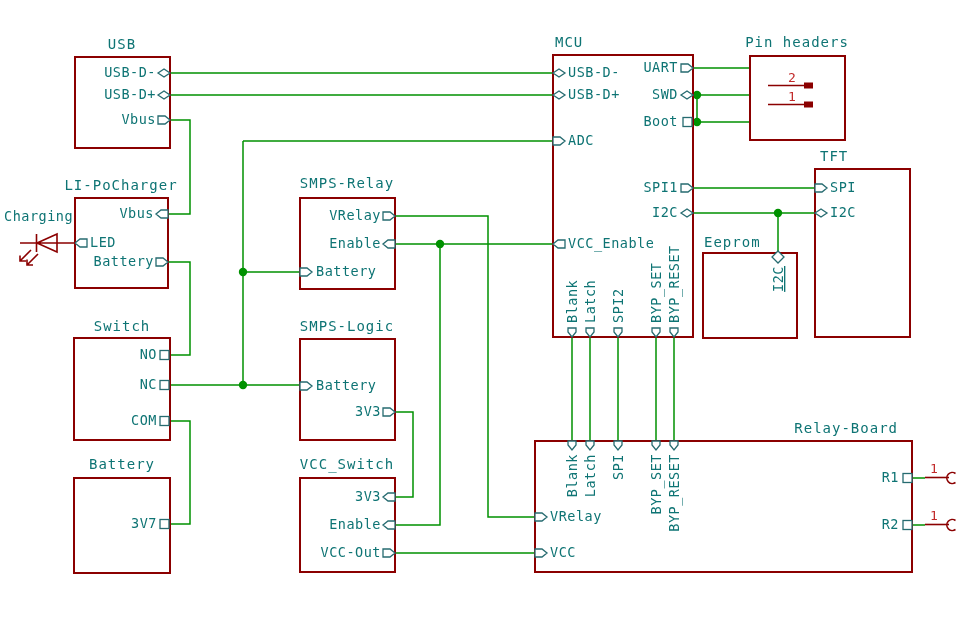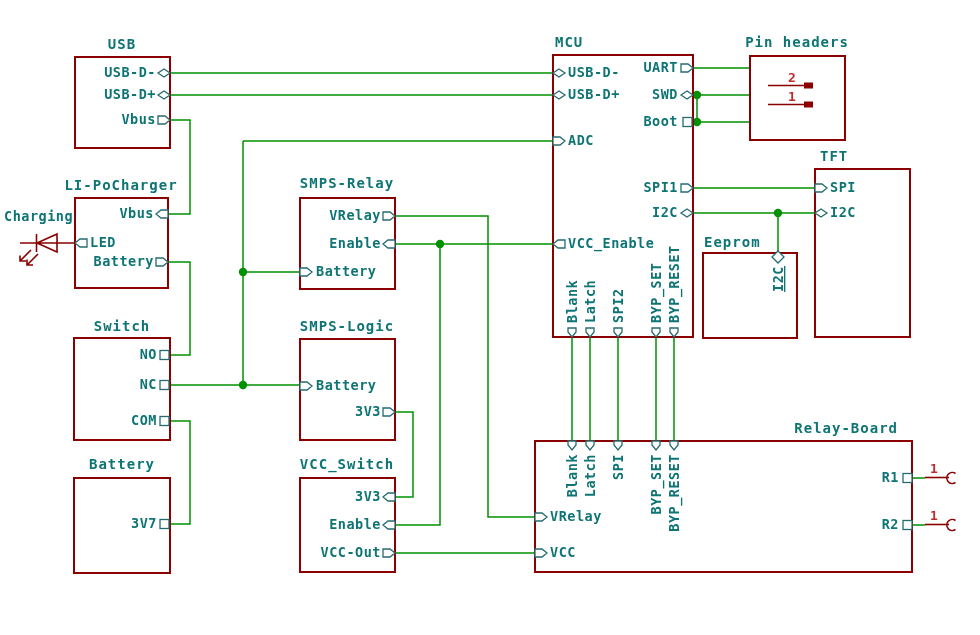--- a/index.html
+++ b/index.html
@@ -1,16 +1,16 @@
 <!DOCTYPE html>
 <html><head>
 <meta charset="utf-8">
 <style>
   html,body{margin:0;padding:0;background:#ffffff;}
-  .canvas-wrap{position:relative;width:980px;height:635px;background:#ffffff;overflow:hidden;font-weight:bold;}
+  .canvas-wrap{position:relative;width:980px;height:635px;background:#ffffff;overflow:hidden;}
   svg text{font-family:"DejaVu Sans Mono","Liberation Mono",monospace;fill:#0e7474;}
   .title{font-size:14px;letter-spacing:1px;}
   .lbl{font-size:13.5px;letter-spacing:0.5px;}
   .num{font-size:13px;letter-spacing:0;fill:#c22a2a;}
   .blk{fill:none;stroke:#8b0000;stroke-width:2;}
   .wire{stroke:#009100;stroke-width:1.5;fill:none;}
   .dot{fill:#009100;stroke:none;}
   .glyph{fill:#ffffff;stroke:#266b70;stroke-width:1.3;}
   .redline{stroke:#8b0000;stroke-width:1.6;fill:none;}
   .redfill{fill:#8b0000;stroke:none;}

